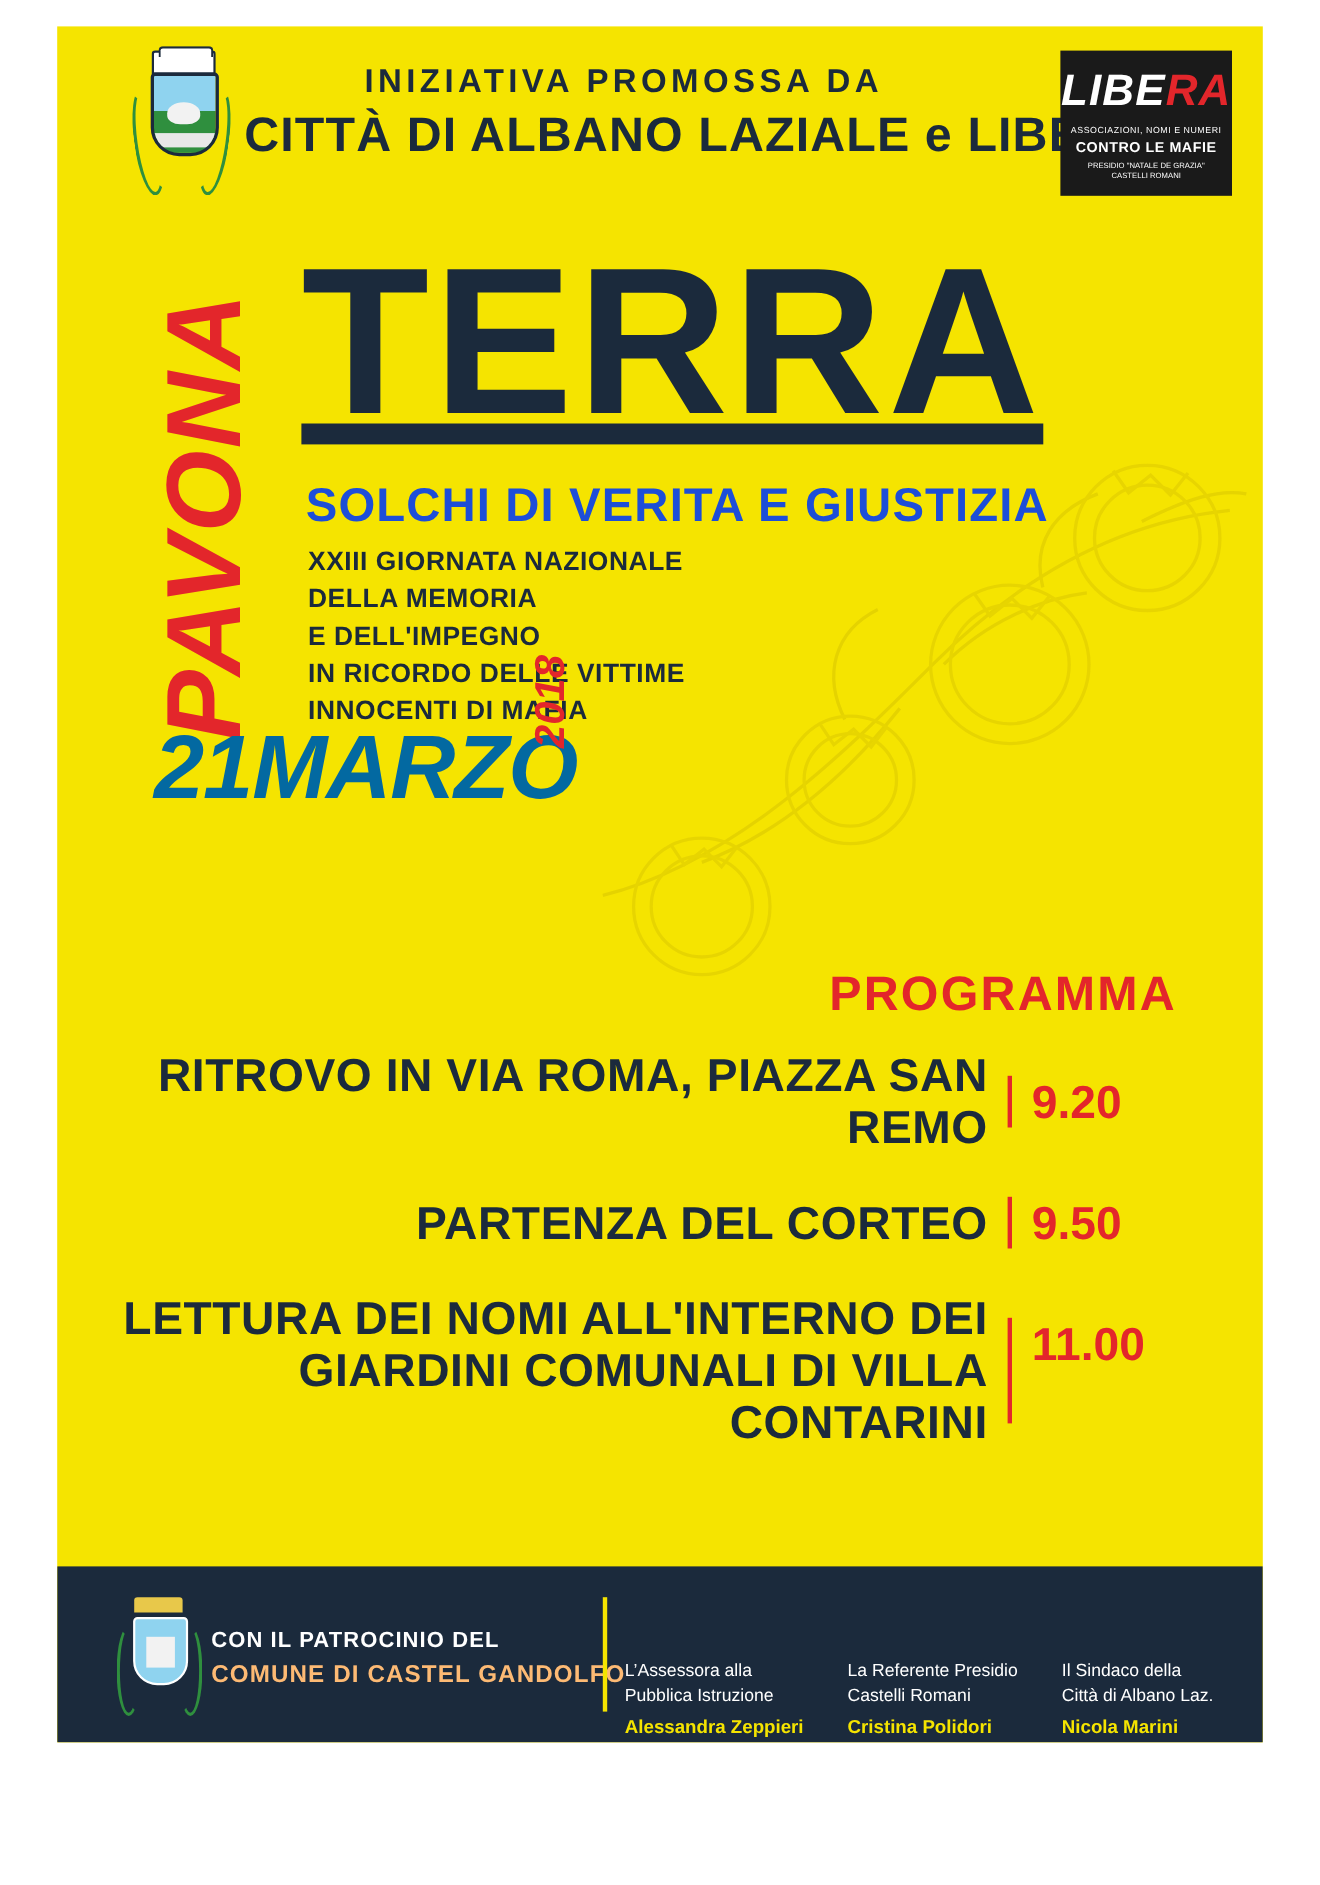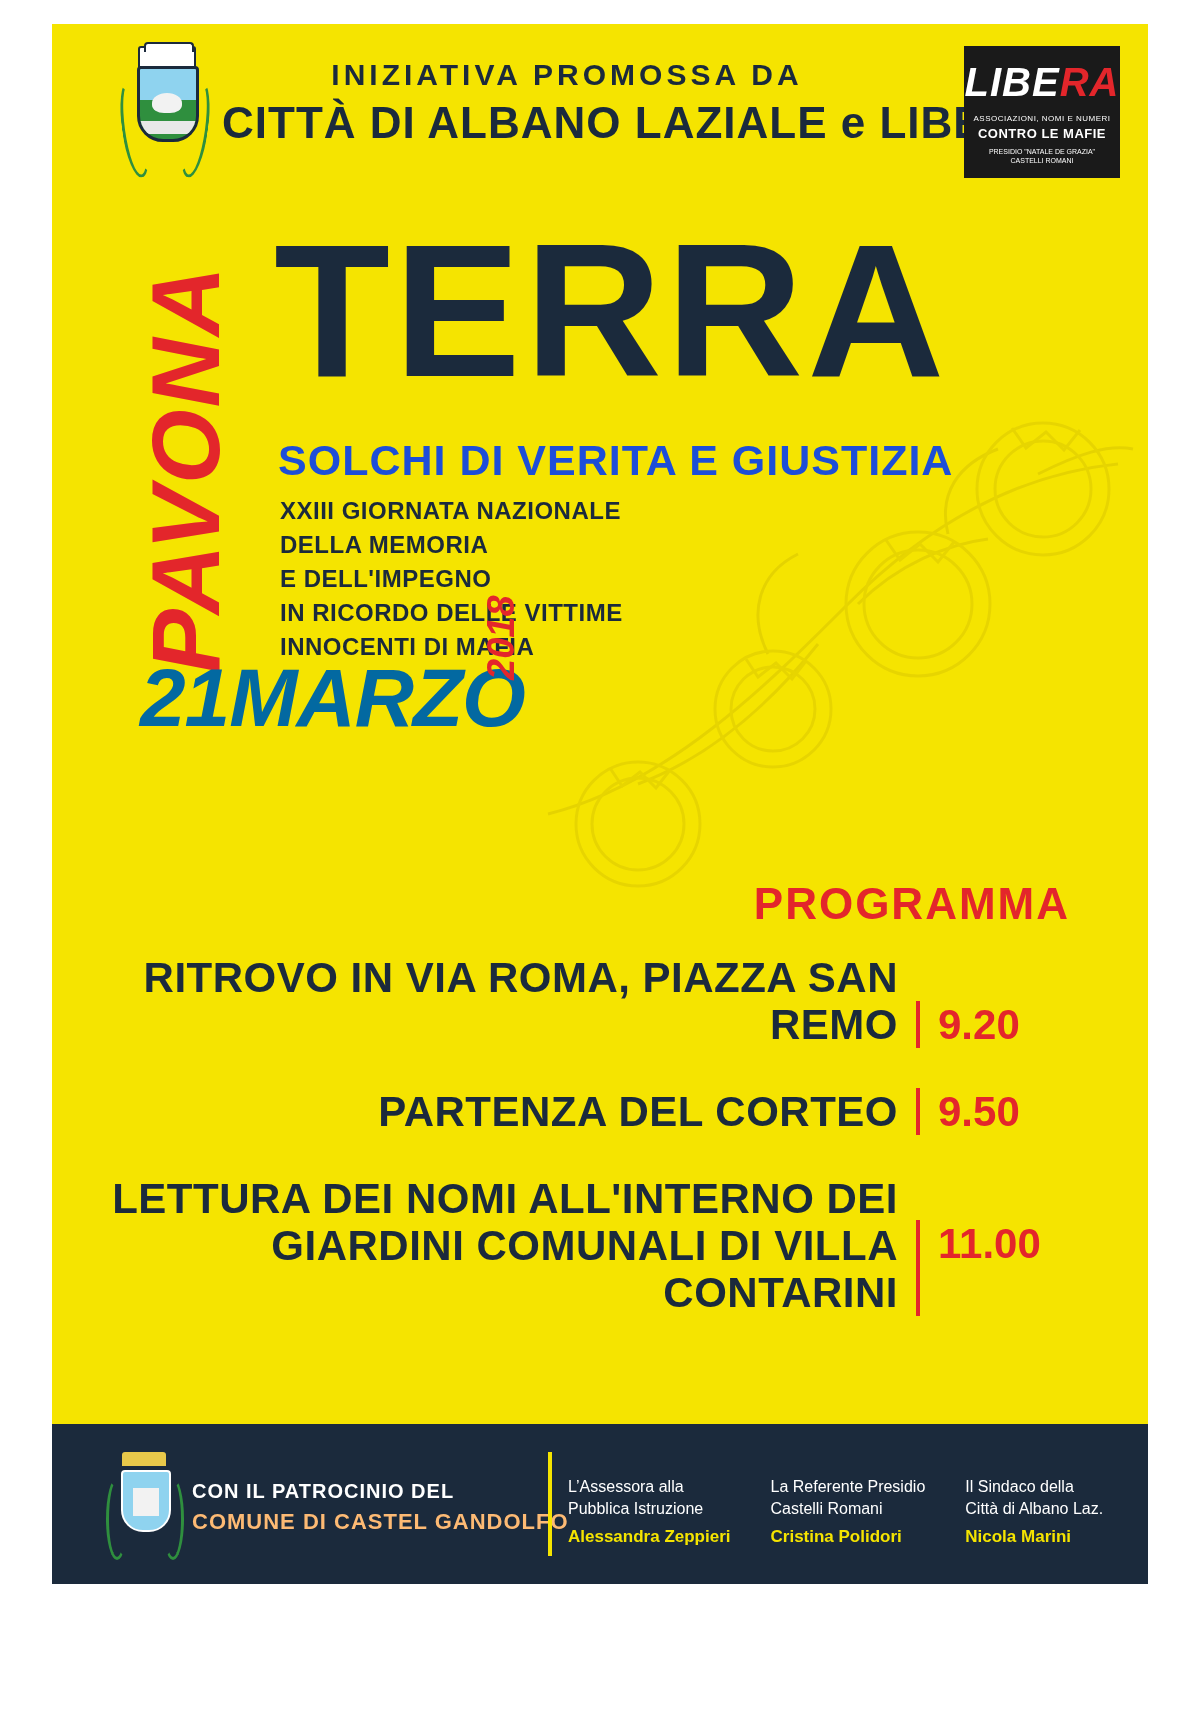--- a/index.html
+++ b/index.html
@@ -85,20 +85,21 @@
   .pavona{
     position:absolute;left:-70px;top:390px;
     transform:rotate(-90deg);transform-origin:center center;
     color:#e3262b;font-size:96px;font-weight:bold;letter-spacing:2px;
     font-style:italic;
   }
   .terra{
     position:absolute;left:222px;top:196px;
     color:#1b2a3c;font-size:190px;font-weight:bold;letter-spacing:4px;
     line-height:0.95;
+    text-decoration:underline;
   }
   .subtitle{
     position:absolute;left:226px;top:412px;
     color:#1d4ed8;font-size:43px;font-weight:bold;letter-spacing:1px;
   }
   .desc{
     position:absolute;left:228px;top:470px;
     color:#1b2a3c;font-size:24px;font-weight:bold;line-height:1.42;letter-spacing:0.5px;
   }
   .date{
@@ -113,21 +114,21 @@
 
   
   .programma-title{
     position:absolute;right:78px;top:855px;
     color:#e3262b;font-size:44px;font-weight:bold;letter-spacing:2px;
   }
   .prog-list{
     position:absolute;left:60px;top:930px;width:976px;
   }
   .prog-row{
-    display:flex;align-items:flex-end;justify-content:flex-end;
+    display:flex;align-items:center;justify-content:flex-end;
     margin-bottom:40px;
   }
   .prog-label{
     color:#1b2a3c;font-size:42px;font-weight:bold;line-height:1.12;
     text-align:right;letter-spacing:0.5px;padding-right:18px;flex:1;
   }
   .prog-time{
     color:#e3262b;font-size:42px;font-weight:bold;
     border-left:4px solid #e3262b;padding-left:18px;width:150px;
     line-height:1.12;
@@ -165,21 +166,21 @@
     position:absolute;left:140px;top:56px;
   }
   .patrocinio .p1{font-size:20px;font-weight:bold;letter-spacing:1px;}
   .patrocinio .p2{font-size:22px;font-weight:bold;letter-spacing:1px;margin-top:6px;color:#fdba74;}
   .sign-sep{
     position:absolute;left:496px;top:28px;width:4px;height:104px;background:#f5e400;
   }
   .signatories{
     position:absolute;left:516px;top:52px;width:540px;display:flex;gap:40px;
   }
-  .sig{font-size:16px;line-height:1.35;}
+  .sig{font-size:16px;line-height:1.35;margin-top:33px;}
   .sig .role{color:#ffffff;}
   .sig .name{color:#f5e400;font-weight:bold;margin-top:7px;font-size:17px;}
 </style>
 </head>
 <body>
 
 <div class="poster">
 
   <div class="header">
 

